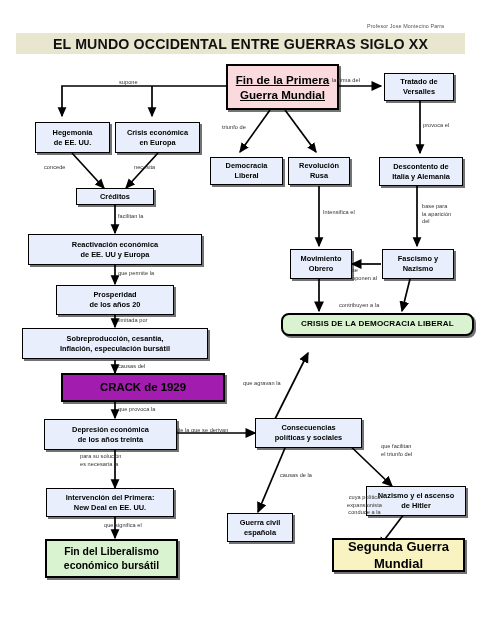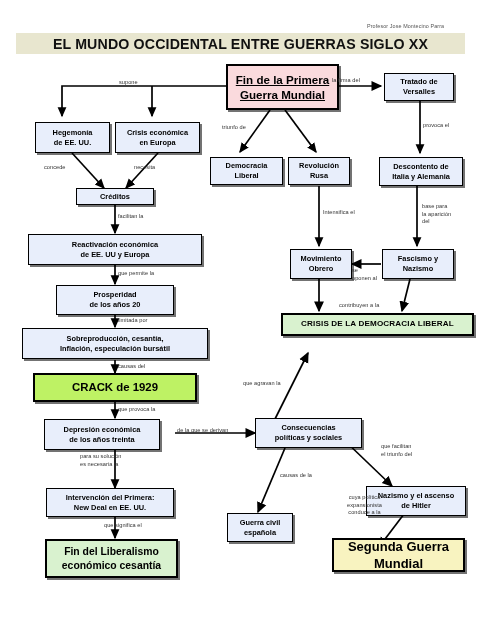--- a/index.html
+++ b/index.html
@@ -20,24 +20,24 @@
   svg.links{position:absolute;left:0;top:0;width:495px;height:640px;
             pointer-events:none;}
 
   
   .node{position:absolute;box-sizing:border-box;border:1.6px solid #000;
         background:#e8eefb;display:flex;align-items:center;justify-content:center;
         text-align:center;font-size:7.4px;font-weight:bold;color:#000;
         line-height:1.32;padding:1px 2px;
         box-shadow:2px 2px 0 rgba(0,0,0,.55);}
   .node.pink{background:#fadadd;border-width:2.2px;font-size:11.6px;text-decoration:underline;}
-  .node.lav{background:#bef264;border-width:2.4px;font-size:11.4px;}
+  .node.lav{background:#a21caf;border-width:2.4px;font-size:11.4px;margin-left:28px;}
   .node.green{background:#d9f2cf;border-width:2.4px;}
   .node.green.lg{font-size:10.4px;}
-  .node.green.crisis{font-size:8.1px;letter-spacing:.15px;}
+  .node.green.crisis{font-size:8.1px;letter-spacing:.15px;border-radius:8px;}
   .node.yellow{background:#f8f3c0;border-width:2.4px;font-size:13px;}
 
   
   .elabel{position:absolute;font-size:5.6px;color:#333;line-height:1.35;
           white-space:nowrap;letter-spacing:.05px;}
   .elabel.wrap{white-space:normal;text-align:left;}
 </style>
 </head>
 <body>
 
@@ -200,21 +200,21 @@
   </div>
 
   <div class="node green crisis" style="left:281px;top:313px;width:193px;height:23px;">
     <div>CRISIS DE LA DEMOCRACIA LIBERAL</div>
   </div>
 
   <div class="node lav" style="left:33px;top:373px;width:164px;height:29px;">
     <div>CRACK de 1929</div>
   </div>
 
-  <div class="node" style="left:44px;top:419px;width:116px;height:31px;">
+  <div class="node" style="left:44px;top:419px;width:133px;height:31px;">
     <div>
       <div>Depresión económica</div>
       <div>de los años treinta</div>
     </div>
   </div>
 
   <div class="node" style="left:255px;top:418px;width:107px;height:30px;">
     <div>
       <div>Consecuencias</div>
       <div>políticas y sociales</div>
@@ -238,21 +238,21 @@
   <div class="node" style="left:227px;top:513px;width:66px;height:29px;text-align:center;">
     <div>
       <div>Guerra civil</div>
       <div>española</div>
     </div>
   </div>
 
   <div class="node green lg" style="left:45px;top:539px;width:133px;height:39px;">
     <div>
       <div>Fin del Liberalismo</div>
-      <div>económico cesantía</div>
+      <div>económico bursátil</div>
     </div>
   </div>
 
   <div class="node yellow" style="left:332px;top:538px;width:133px;height:34px;">
     <div>Segunda Guerra Mundial</div>
   </div>
 
   <div class="elabel" style="left:119px;top:79px;">supone</div>
   <div class="elabel" style="left:332px;top:77px;">la firma del</div>
   <div class="elabel" style="left:222px;top:124px;">triunfo de</div>

